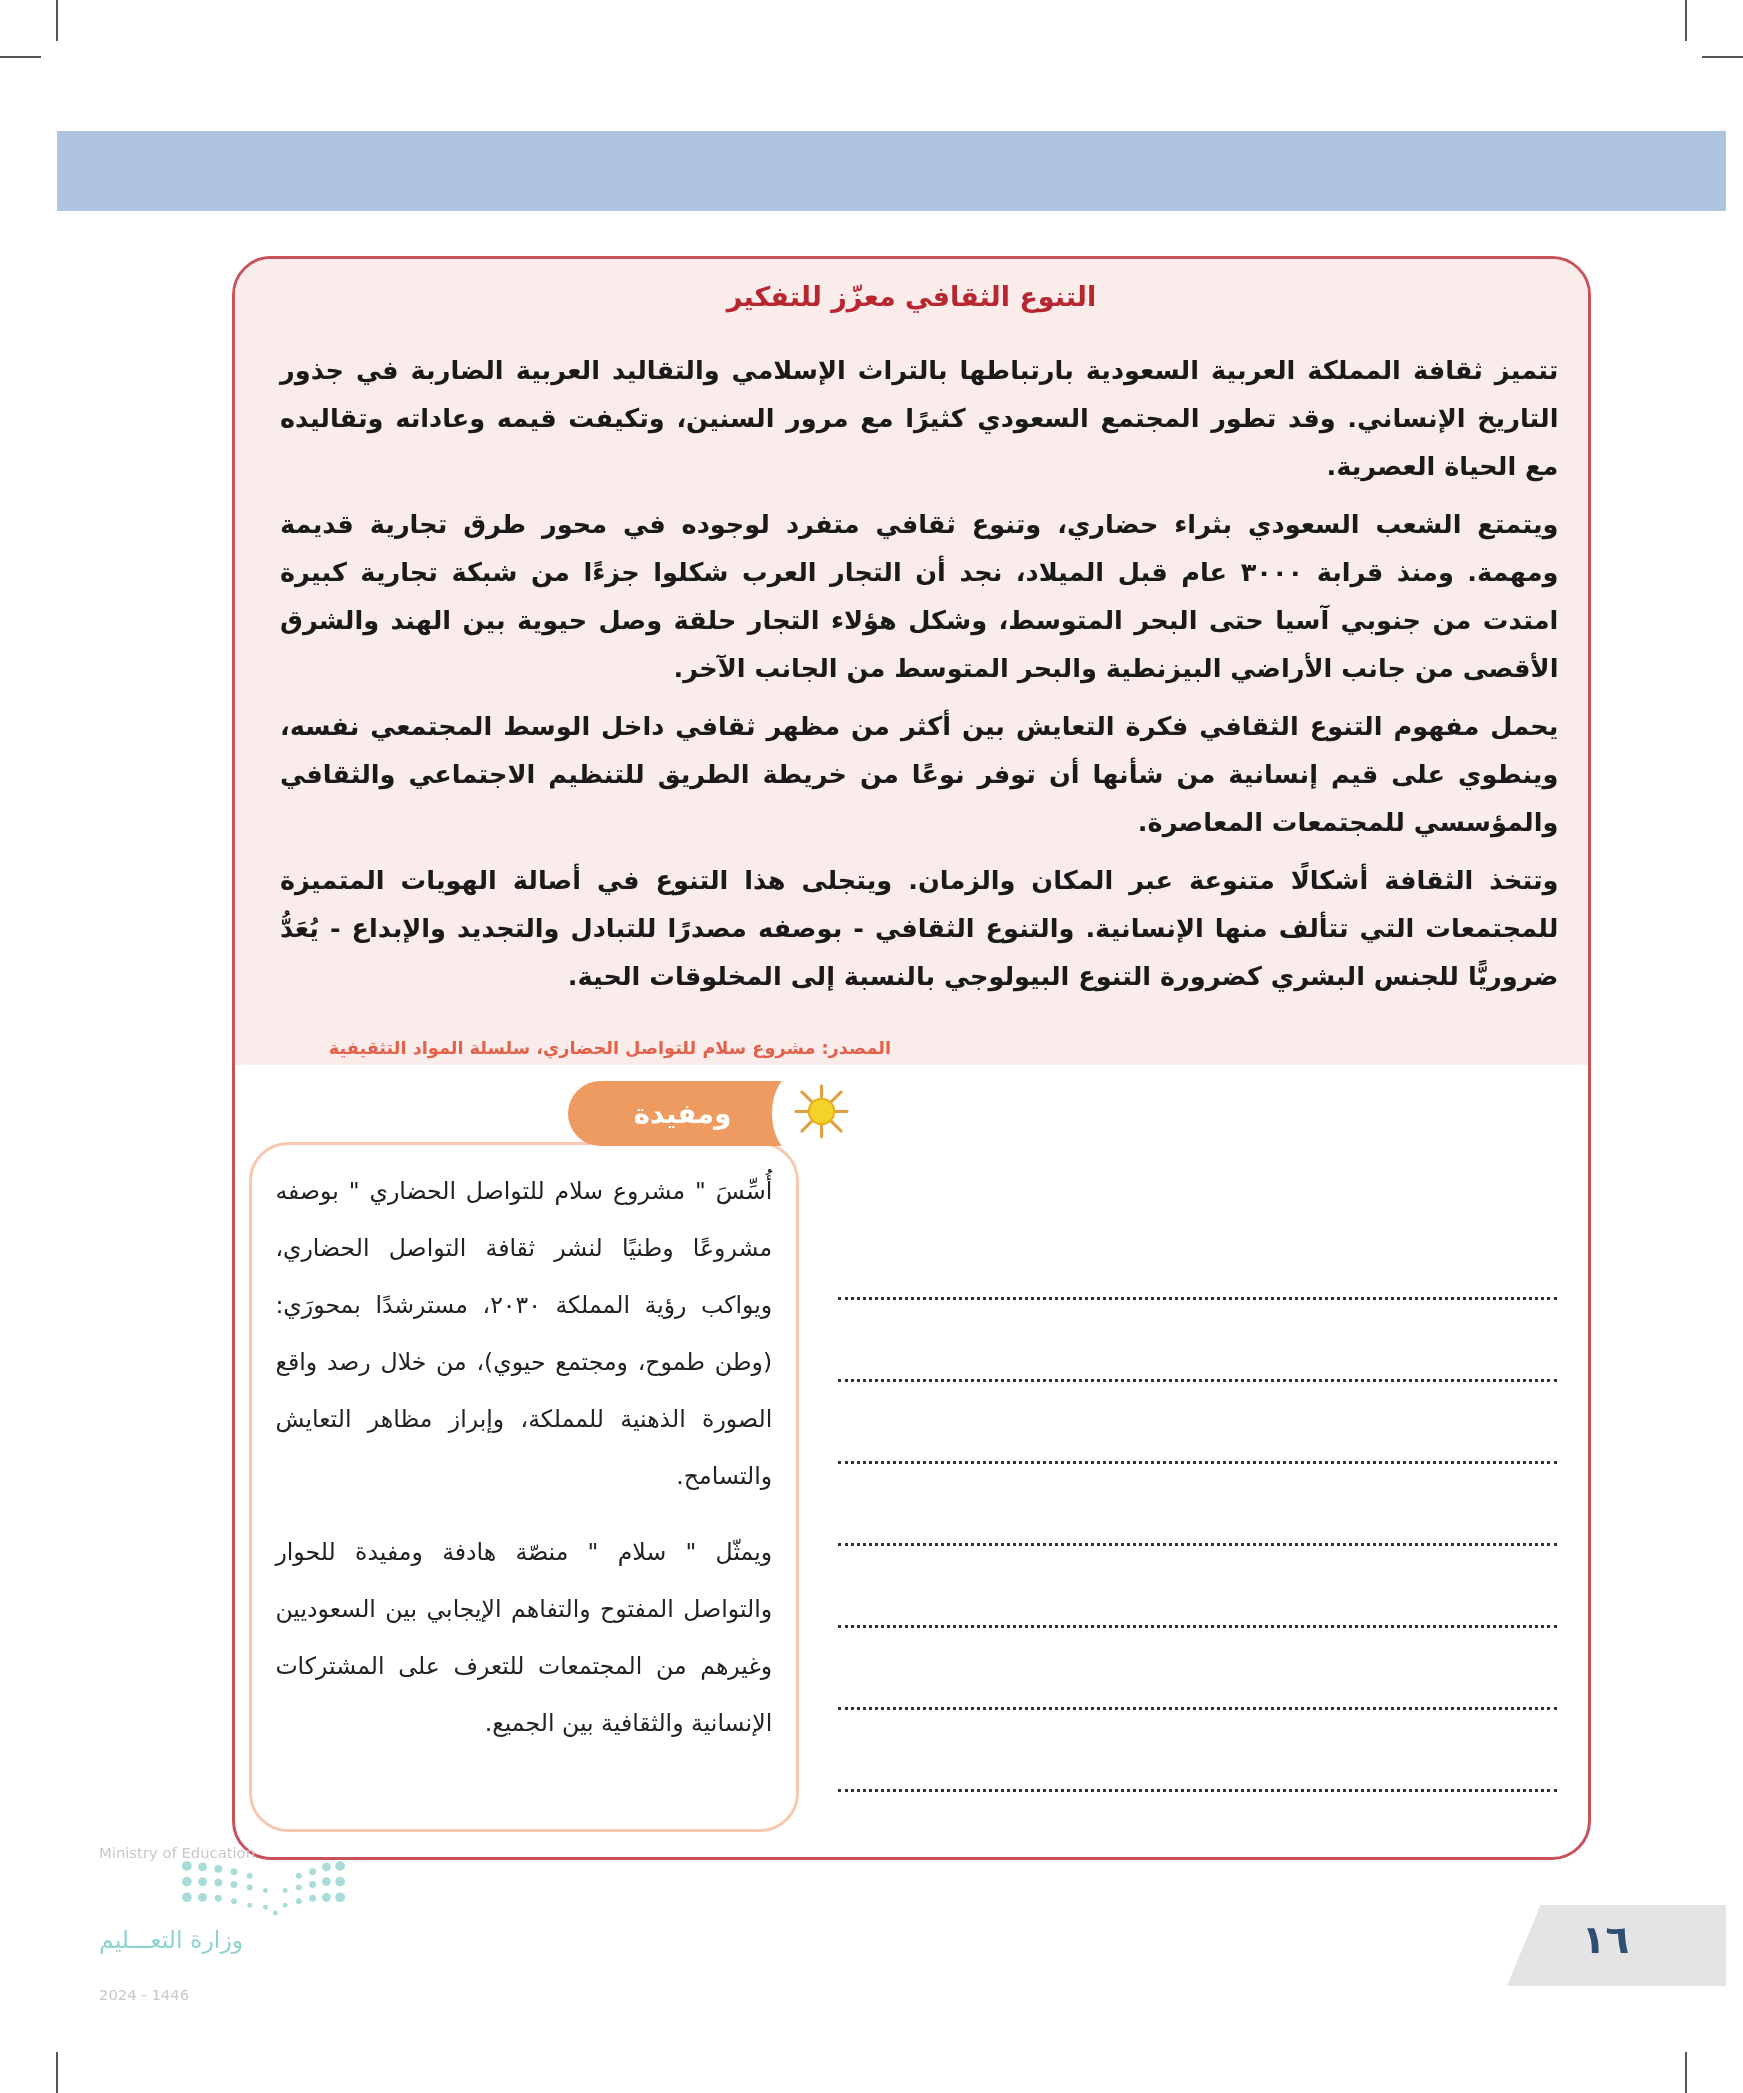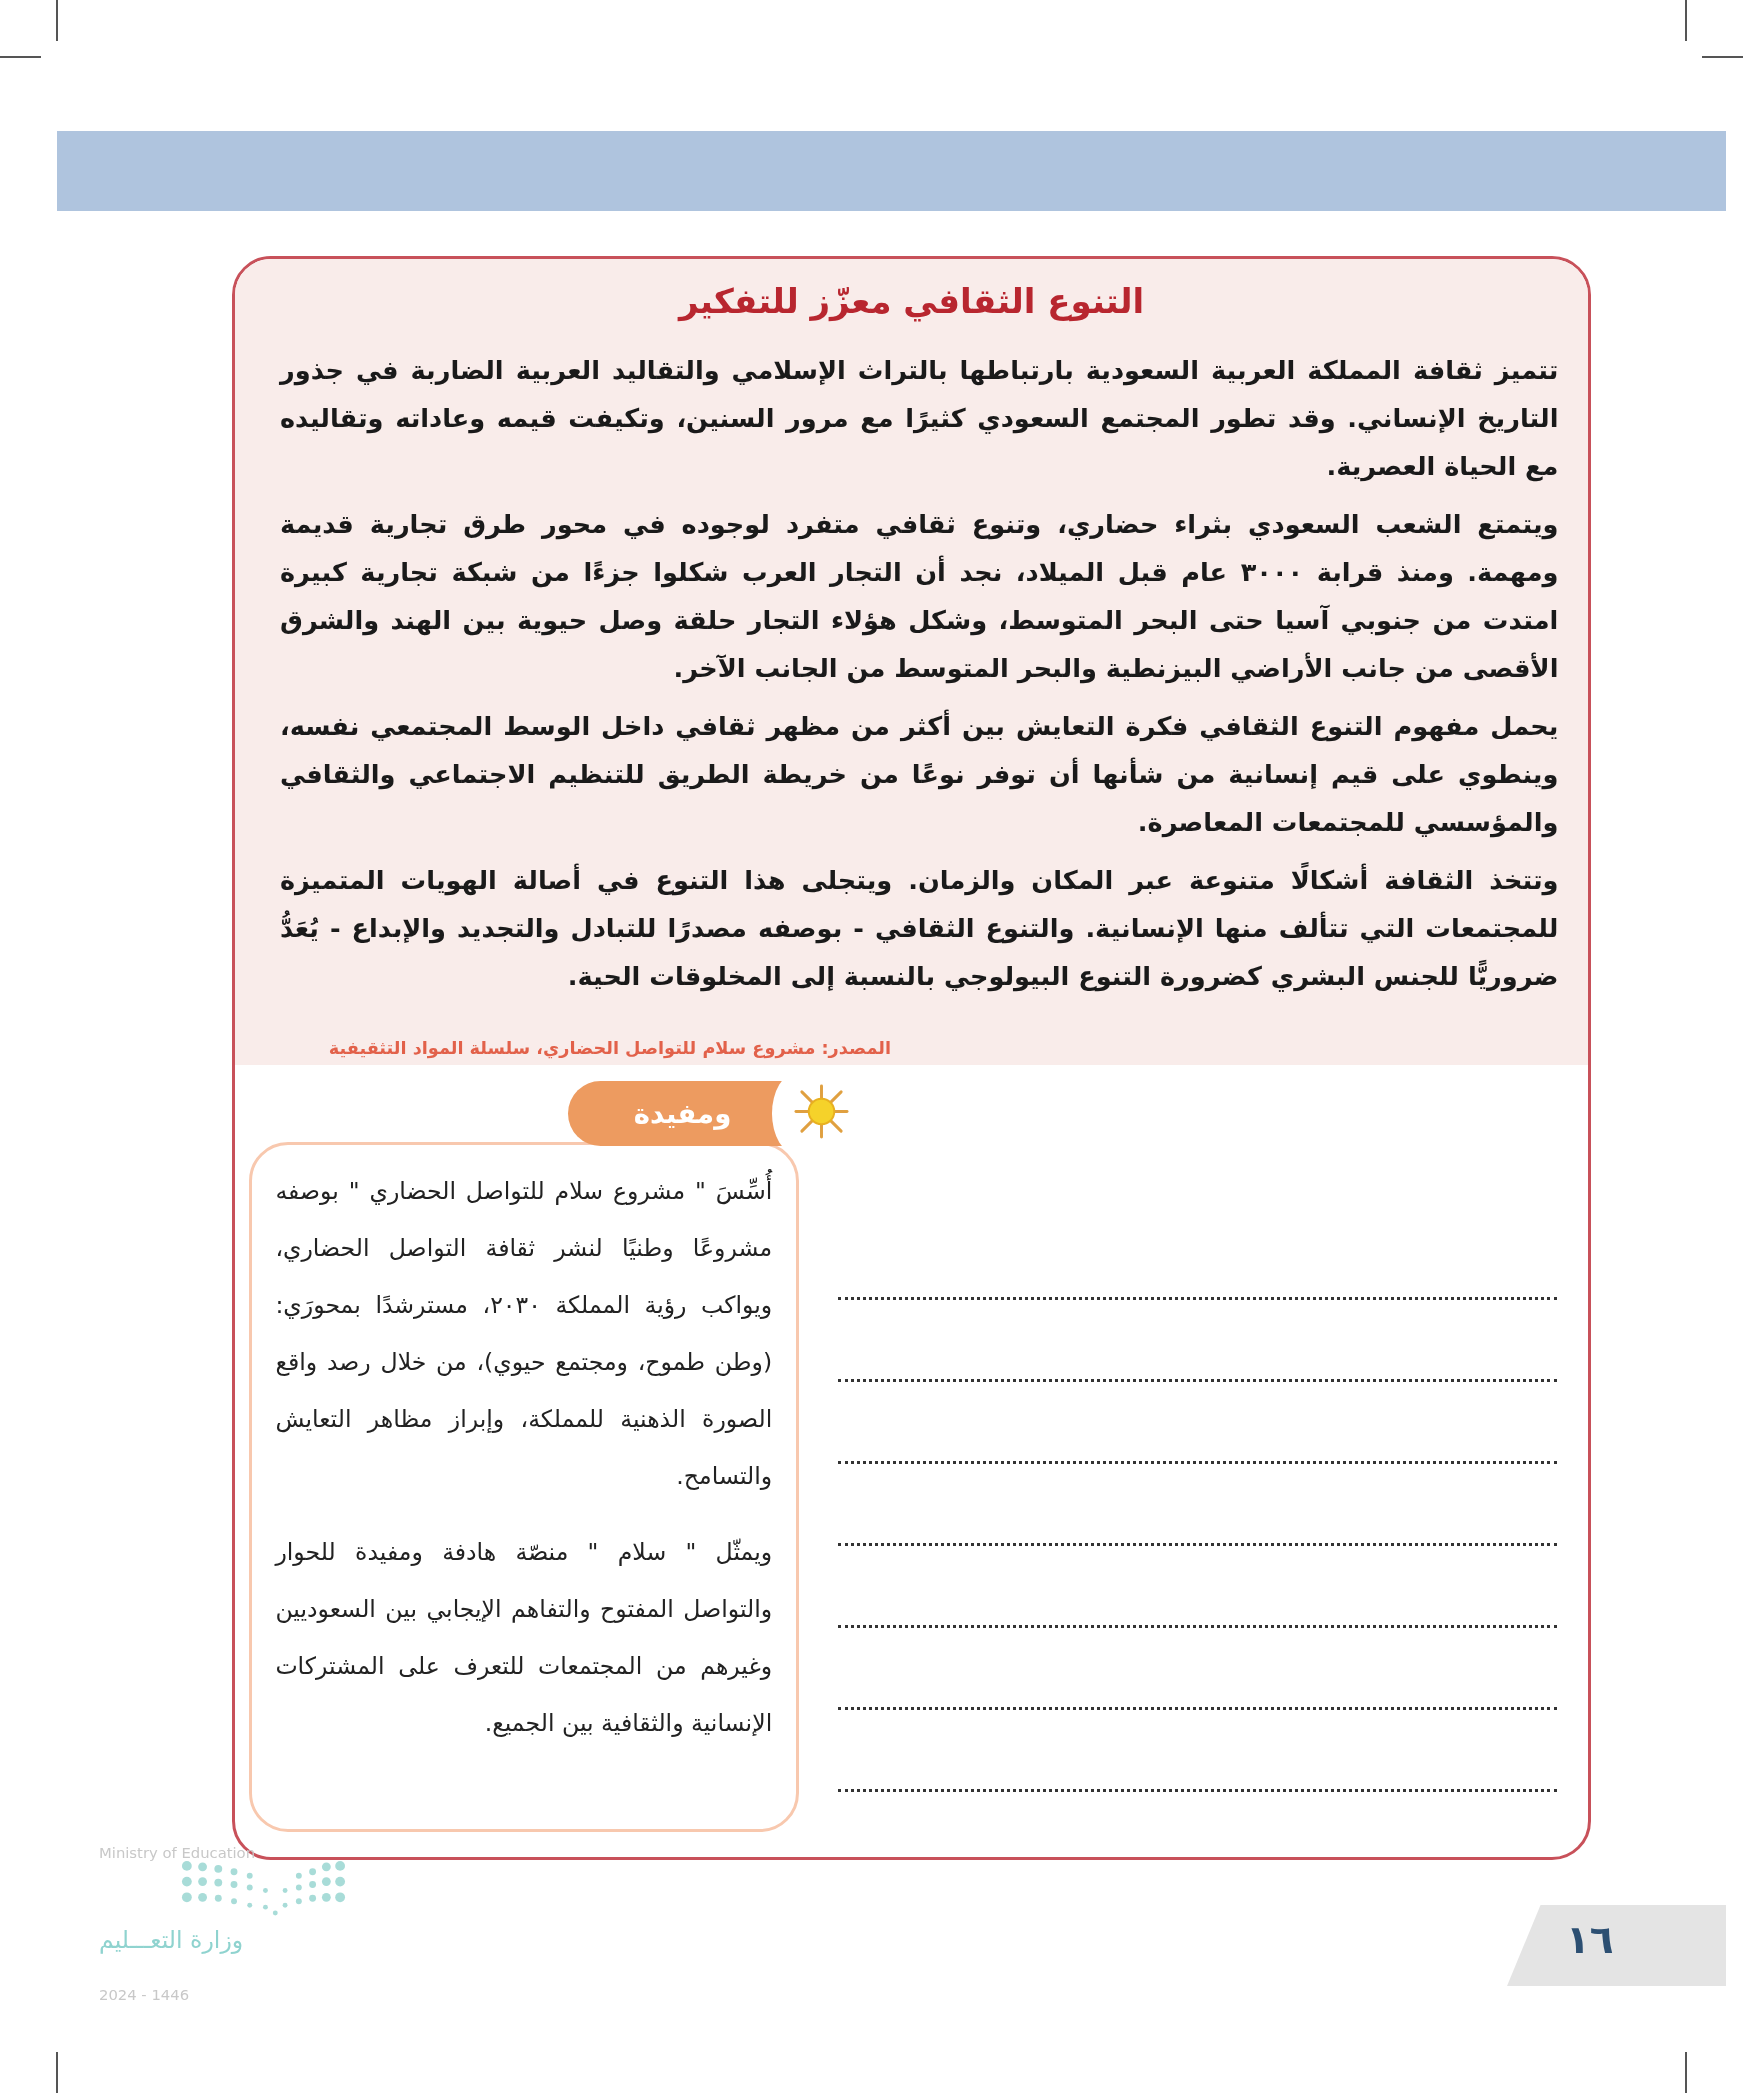--- a/index.html
+++ b/index.html
@@ -14,21 +14,21 @@
   }
   .main-box {
     position: absolute; left: 232px; top: 256px; width: 1353px; height: 1598px;
     border: 3px solid #c8515a; border-radius: 39px; background: #ffffff; overflow: hidden;
   }
   .main-pink {
     position: absolute; left: 0; top: 0; right: 0; height: 806px; background: #f9ecea;
   }
   .box-title {
     position: absolute; top: 21.7px; left: 0; right: 0; text-align: center;
-    color: #b8262f; font-weight: bold; font-size: 34px; direction: rtl;
+    color: #b8262f; font-weight: bold; font-size: 27px; direction: rtl;
   }
   .article {
     position: absolute; top: 87px; left: 45px; right: 29.6px; direction: rtl;
     text-align: justify; font-size: 25.6px; line-height: 48px; color: #1a1a1a; font-weight: bold;
   }
   .article p { margin: 0 0 9.9px 0; text-align-last: right; }
   .source {
     position: absolute; top: 779px; left: 45px; direction: rtl; text-align: right;
     color: #e2614a; font-size: 17.7px; font-weight: bold; width: 611px;
   }
@@ -64,21 +64,21 @@
     height: 2px; margin-bottom: 77px;
     border-bottom: 3px dotted #333;
   }
   
   .logo-dots { position: absolute; left: 179px; top: 1858px; }
   .logo-ar { position: absolute; left: 99px; top: 1926px; color: #8fd3cf; font-size: 23.6px; direction: rtl; }
   .logo-en { position: absolute; left: 99px; top: 1844px; color: #c8c8c8; font-size: 14.8px; }
   .logo-year { position: absolute; left: 99px; top: 1986px; color: #c8c8c8; font-size: 14.8px; }
   .page-num-shape { position: absolute; left: 1507px; top: 1905px; width: 219px; height: 81px; }
   .page-num {
-    position: absolute; left: 1566px; top: 1917px; width: 79px; 
+    position: absolute; left: 1566px; top: 1917px; width: 79px; text-align: center;
     color: #2c4f72; font-size: 39px; font-weight: bold;
   }
 </style>
 </head>
 <body>
 
 <div class="crop" style="left:56px;top:0;width:2px;height:41px;"></div>
 <div class="crop" style="left:0;top:56px;width:41px;height:2px;"></div>
 <div class="crop" style="left:1685px;top:0;width:2px;height:41px;"></div>
 <div class="crop" style="left:1702px;top:56px;width:41px;height:2px;"></div>

